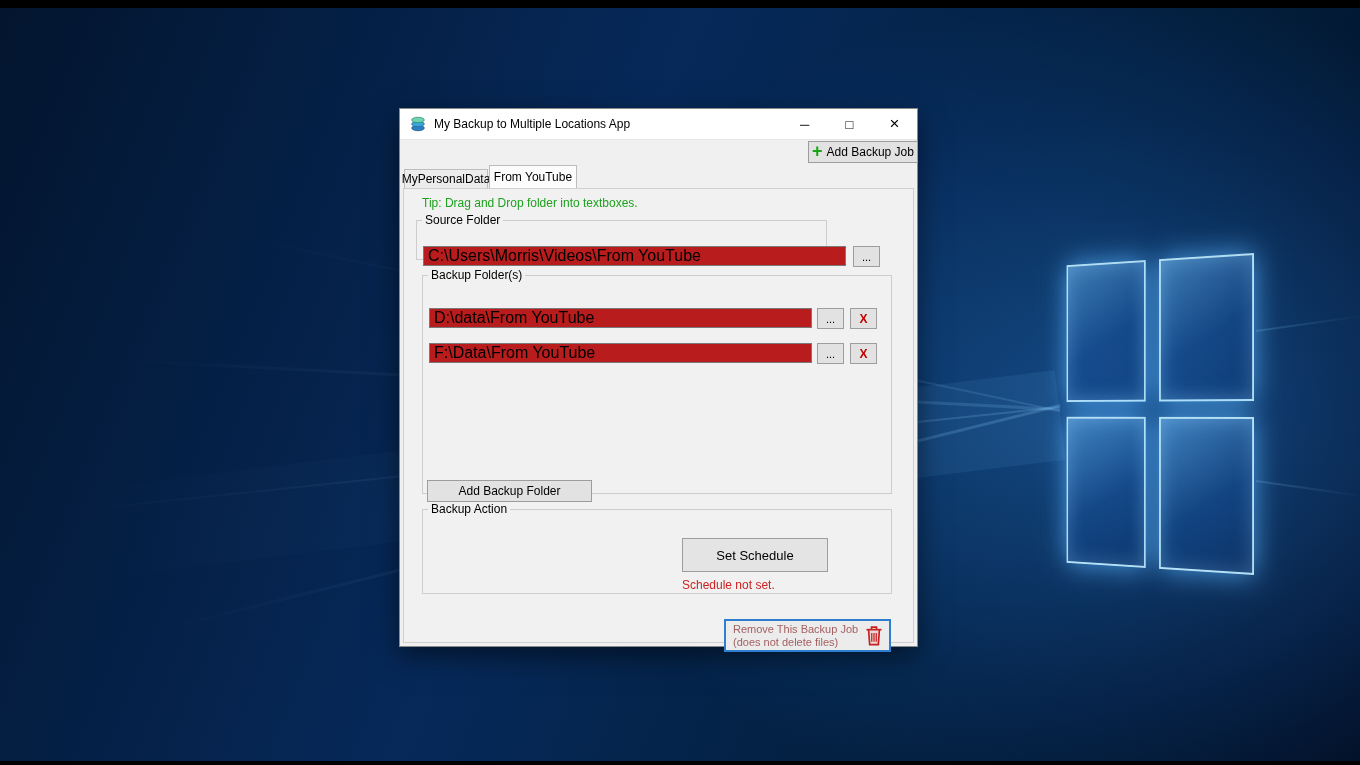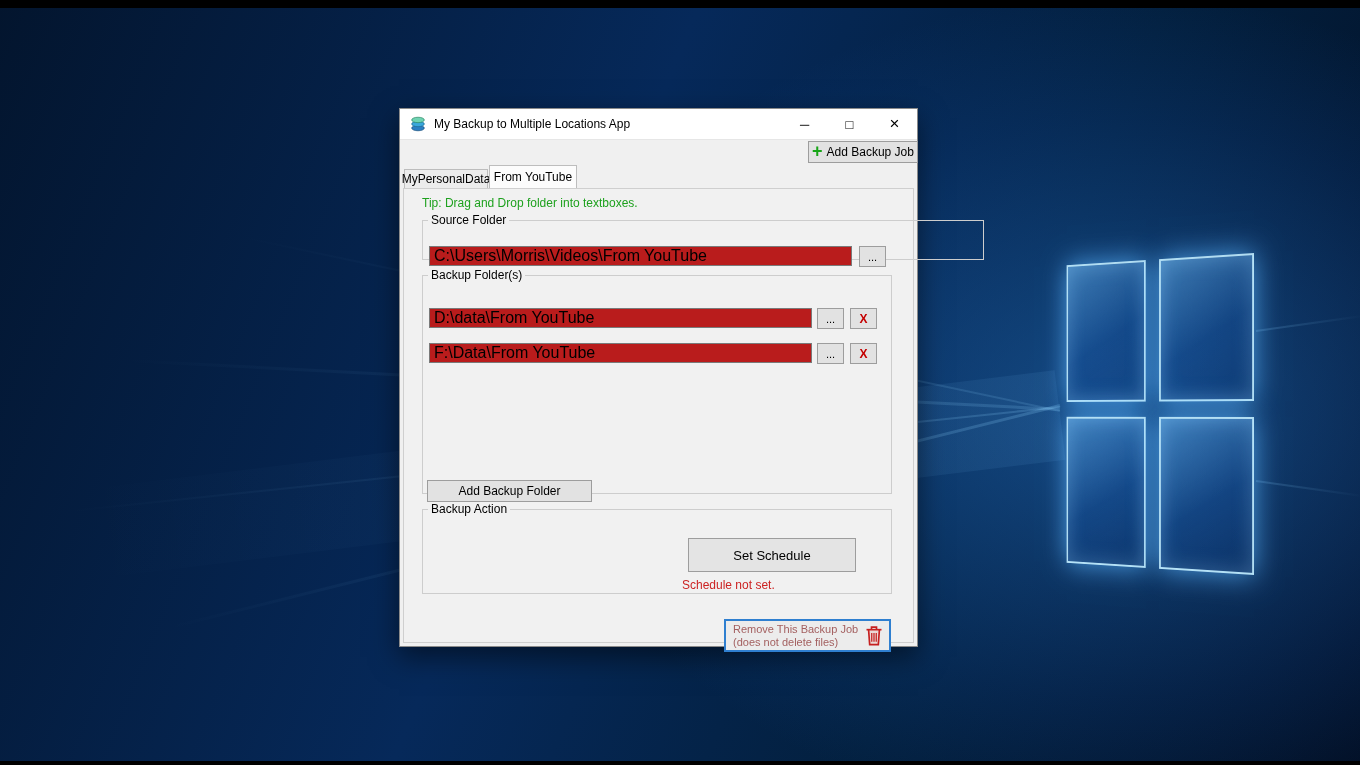--- a/index.html
+++ b/index.html
@@ -74,21 +74,21 @@
   .tab.t2 { left:86px; width:88px; height:23px; background:#fcfcfc; z-index:2; }
 
   .tabpage { position:absolute; left:3px; top:79px; width:511px; height:455px;
              background:#f1f1f1; border:1px solid #cfcfcf; }
 
   .tip { position:absolute; left:18px; top:7px; color:#1ea11e; font-size:12px; }
 
   fieldset.group { position:absolute; margin:0; padding:0; border:1px solid #cdcdcd; background:transparent; }
   fieldset.group legend { margin-left:5px; padding:0 3px; font-size:12px; color:#000; }
 
-  .group.src { left:18px; top:24px;  width:562px; height:47px; }
+  .group.src { left:12px; top:24px;  width:411px; height:47px; }
   .group.bkf { left:18px; top:79px;  width:470px; height:226px; }
   .group.act { left:18px; top:313px; width:470px; height:92px; }
 
   .textbox { position:absolute; height:20px; background:#b91c1c; border:1px solid #7a7a7a;
              font-family:inherit; font-size:16px; padding:1px 4px; color:#000; }
   .src-box   { left:6px; top:19px; width:423px; }
   .row1-box  { left:6px; top:26px; width:383px; }
   .row2-box  { left:6px; top:61px; width:383px; }
 
   .small-btn { position:absolute; height:21px; background:#e2e2e2; border:1px solid #9d9d9d;
@@ -98,21 +98,21 @@
   .row1-del    { left:427px; top:26px; width:27px; color:#c40000; font-weight:bold; font-size:12px; }
   .row2-browse { left:394px; top:61px; width:27px; }
   .row2-del    { left:427px; top:61px; width:27px; color:#c40000; font-weight:bold; font-size:12px; }
 
   .add-folder-btn { position:absolute; left:4px; top:198px; width:165px; height:22px;
                     background:#e2e2e2; border:1px solid #9d9d9d; font-family:inherit; font-size:12px;text-align:center; }
 
   .action-btn { position:absolute; top:22px; height:34px; background:#e4e4e4; border:1px solid #9d9d9d;
                 font-family:inherit; font-size:13px; }
   .backup-now   { left:35px;  width:167px; }
-  .set-schedule { left:265px; width:168px; }
+  .set-schedule { left:259px; width:146px; }
   .schedule-status { position:absolute; left:259px; top:62px; color:#cc2222; font-size:12px; }
 
   .remove-job-btn { position:absolute; left:320px; top:430px; width:167px; height:33px;
                     background:#ececec; border:2px solid #2f7fd0;
                     display:flex; align-items:center; padding:0 5px 0 7px; gap:5px;
                     font-family:inherit; }
   .remove-text { flex:1; text-align:left; font-size:11px; line-height:13px; color:#a35f5f; }
   .trash-icon  { flex:0 0 auto; width:20px; height:23px; }
 </style>
 </head>

